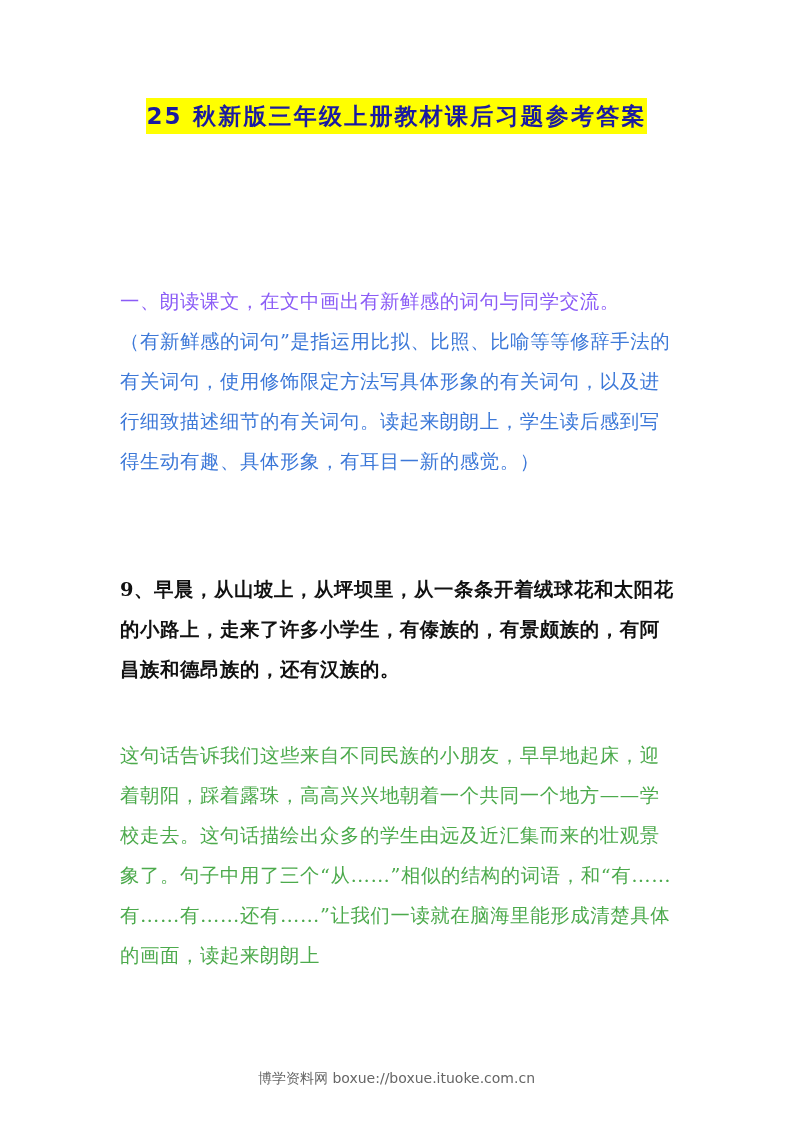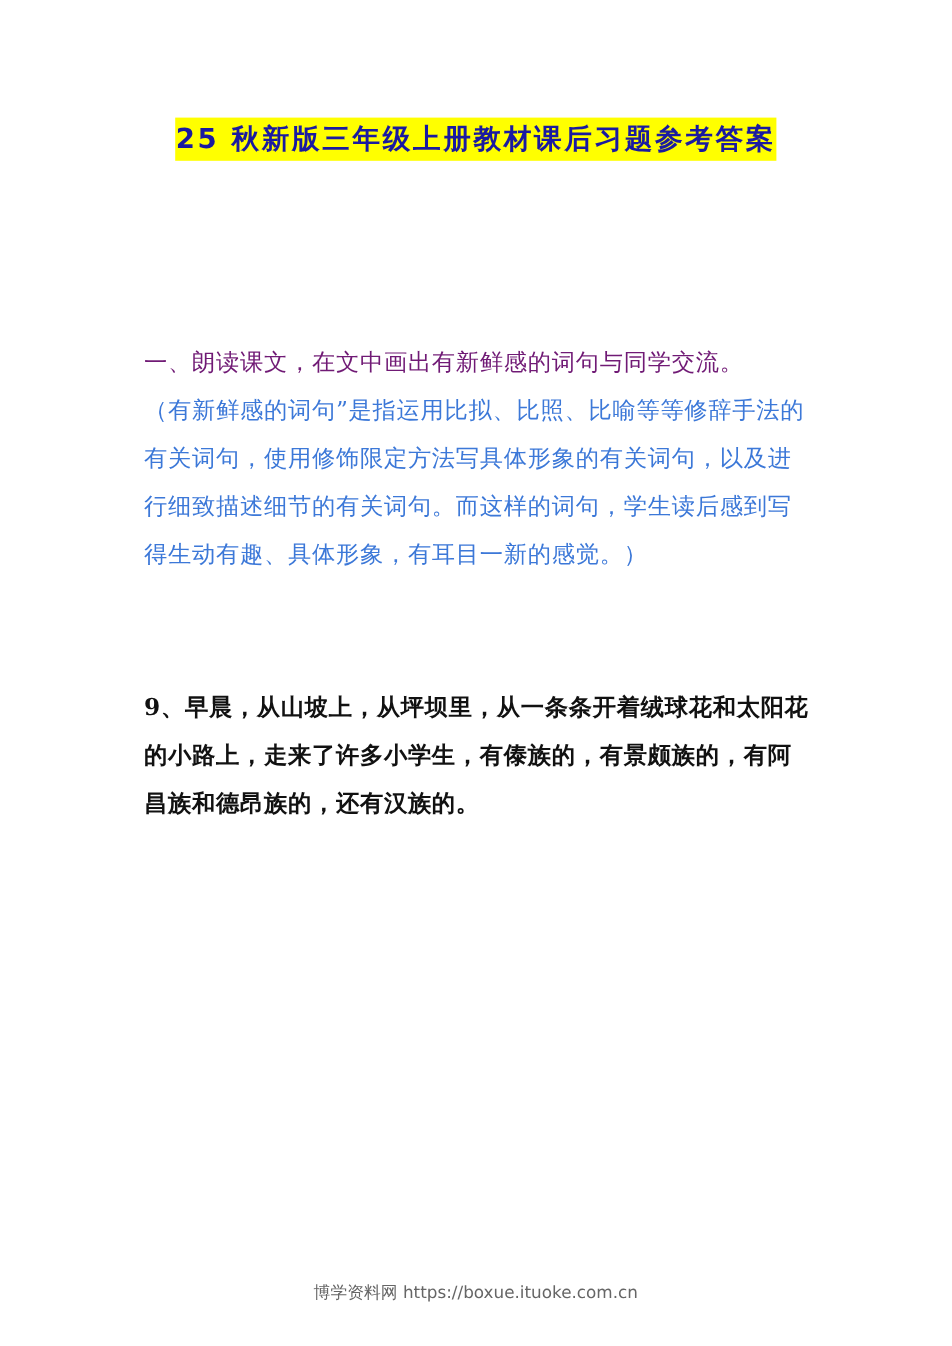--- a/index.html
+++ b/index.html
@@ -51,21 +51,21 @@
       position: absolute;
       left: 120px;
       width: 556px;
       font-size: 19.4px;
       line-height: 40px;
       letter-spacing: 0.6px;
       margin: 0;
     }
     .q1 {
       top: 282px;
-      color: #701a75;
+      color: #8b5cf6;
     }
     .note {
       top: 322px;
       color: #3c78d8;
     }
     .sent {
       top: 570px;
       color: #111111;
       font-weight: bold;
     }
@@ -90,20 +90,21 @@
 
 <div class="page">
 
   <div class="title-wrap">
     <span class="title">25 秋新版三年级上册教材课后习题参考答案</span>
   </div>
 
 
   <p class="para q1">一、朗读课文，在文中画出有新鲜感的词句与同学交流。</p>
 
-  <p class="para note">（有新鲜感的词句”是指运用比拟、比照、比喻等等修辞手法的有关词句，使用修饰限定方法写具体形象的有关词句，以及进行细致描述细节的有关词句。而这样的词句，学生读后感到写得生动有趣、具体形象，有耳目一新的感觉。）</p>
+  <p class="para note">（有新鲜感的词句”是指运用比拟、比照、比喻等等修辞手法的有关词句，使用修饰限定方法写具体形象的有关词句，以及进行细致描述细节的有关词句。读起来朗朗上，学生读后感到写得生动有趣、具体形象，有耳目一新的感觉。）</p>
 
   <p class="para sent">9、早晨，从山坡上，从坪坝里，从一条条开着绒球花和太阳花的小路上，走来了许多小学生，有傣族的，有景颇族的，有阿昌族和德昂族的，还有汉族的。</p>
 
+  <p class="para analysis">这句话告诉我们这些来自不同民族的小朋友，早早地起床，迎着朝阳，踩着露珠，高高兴兴地朝着一个共同一个地方——学校走去。这句话描绘出众多的学生由远及近汇集而来的壮观景象了。句子中用了三个“从……”相似的结构的词语，和“有……有……有……还有……”让我们一读就在脑海里能形成清楚具体的画面，读起来朗朗上</p>
 
-  <div class="footer">博学资料网 https://boxue.ituoke.com.cn</div>
+  <div class="footer">博学资料网 boxue://boxue.ituoke.com.cn</div>
 
 </div>
 
 </body></html>

